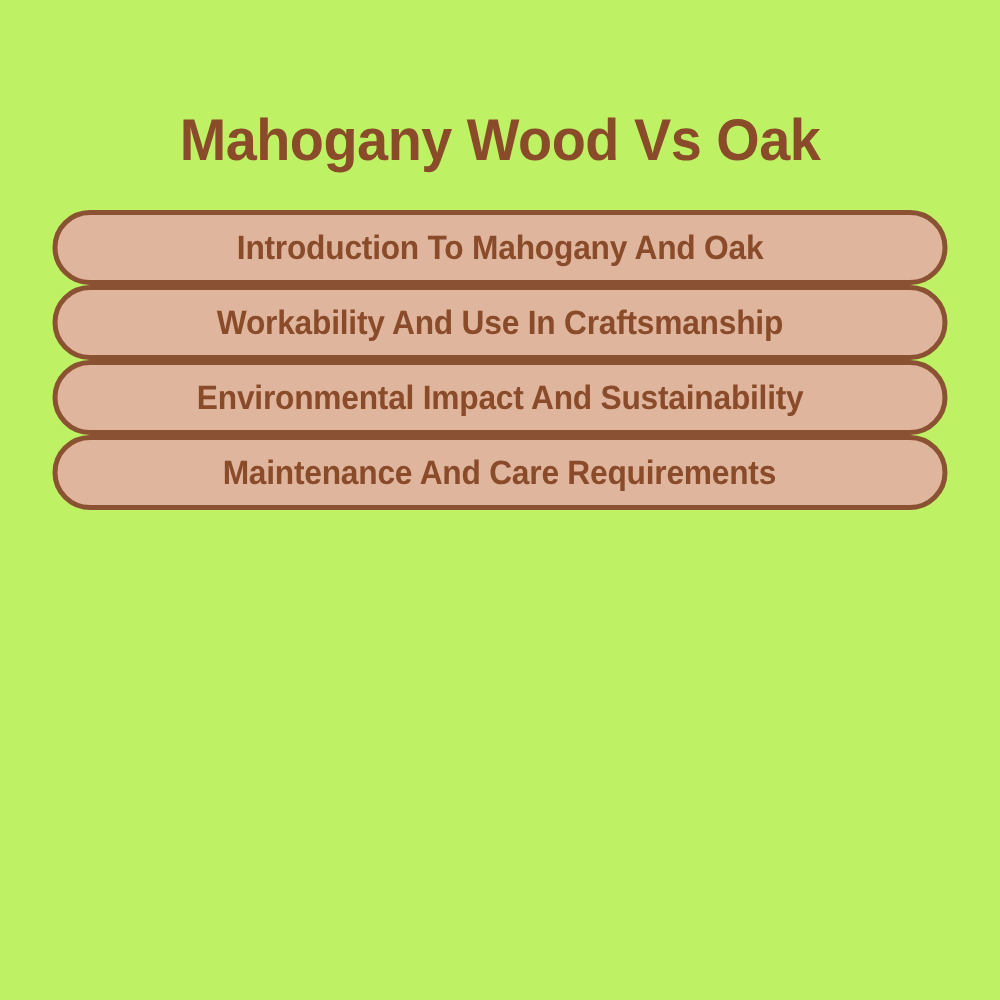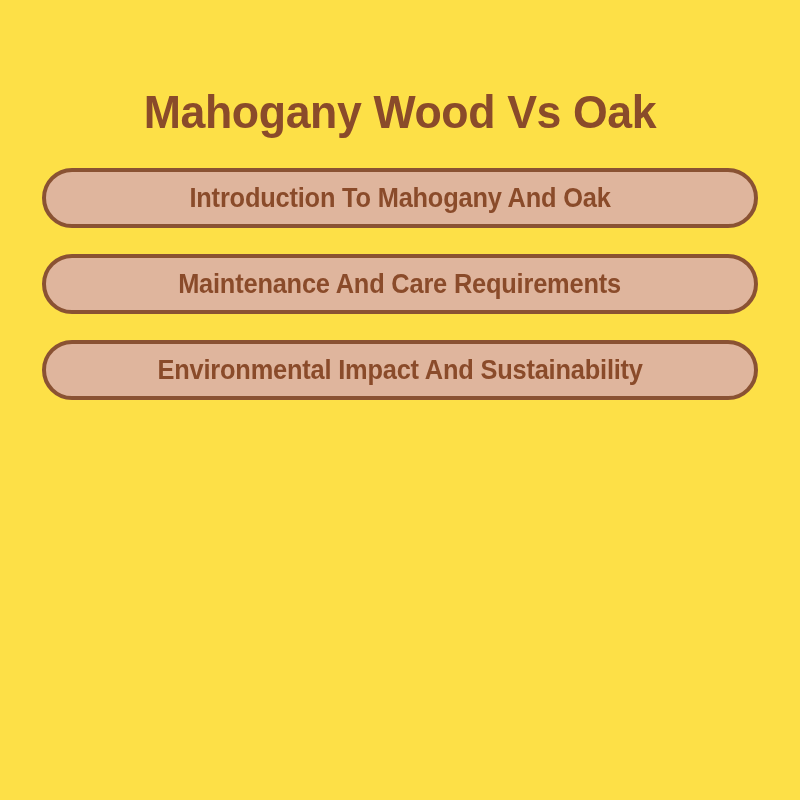--- a/index.html
+++ b/index.html
@@ -11,21 +11,21 @@
     width: 800px;
     height: 800px;
     overflow: hidden;
     font-family: "Liberation Sans", "DejaVu Sans", sans-serif;
   }
 
   #infographic {
     position: relative;
     width: 800px;
     height: 800px;
-    background: #fde047;
+    background: #bef264;
     box-sizing: border-box;
     display: flex;
     flex-direction: column;
     align-items: center;
   }
 
   #page-title {
     position: absolute;
     top: 50px;
     left: 0;
@@ -43,21 +43,20 @@
     user-select: none;
   }
 
   #pill-list {
     position: absolute;
     top: 168px;
     left: 42px;
     width: 716px;
     display: flex;
     flex-direction: column;
-    gap: 26px;
   }
 
   .pill {
     box-sizing: border-box;
     width: 716px;
     height: 60px;
     background: #dfb59d;
     border: 4px solid #8a5233;
     border-radius: 999px;
     display: flex;
@@ -88,24 +87,27 @@
   <h1 id="page-title">Mahogany Wood Vs Oak</h1>
 
   <div id="pill-list">
 
     <div class="pill">
       <span class="pill-label">Introduction To Mahogany And Oak</span>
     </div>
 
 
 
+    <div class="pill">
+      <span class="pill-label">Workability And Use In Craftsmanship</span>
+    </div>
 
 
     <div class="pill">
-      <span class="pill-label">Maintenance And Care Requirements</span>
+      <span class="pill-label">Environmental Impact And Sustainability</span>
     </div>
 
     <div class="pill">
-      <span class="pill-label">Environmental Impact And Sustainability</span>
+      <span class="pill-label">Maintenance And Care Requirements</span>
     </div>
 
   </div>
 </div>
 
 </body></html>

